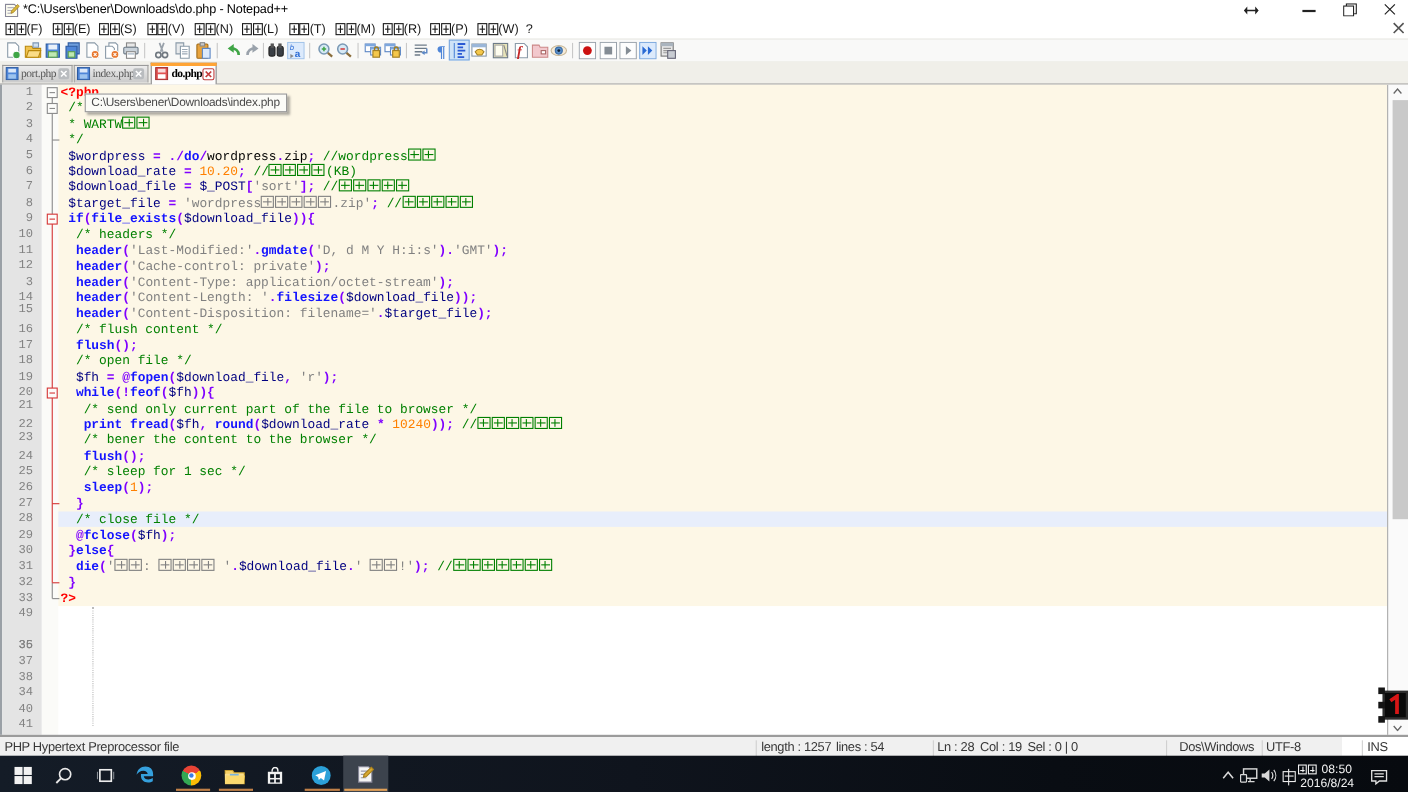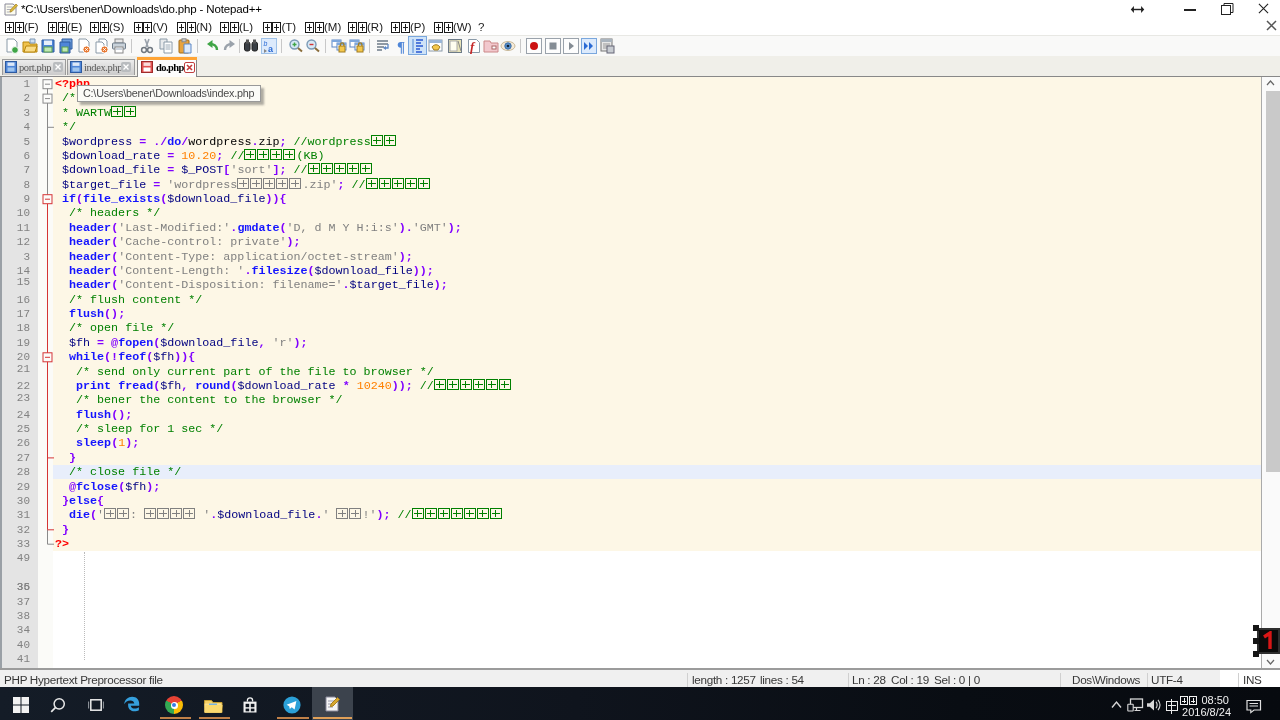--- a/index.html
+++ b/index.html
@@ -422,21 +422,21 @@
 
 <div class="abs" style="left:0;top:668px;width:1280px;height:2px;background:#9b9b9b"></div>
 <div id="status">
  <div style="left:4px">PHP Hypertext Preprocessor file</div>
  <div style="left:692px">length : 1257</div>
  <div style="left:760px">lines : 54</div>
  <div style="left:852px">Ln : 28</div>
  <div style="left:891px">Col : 19</div>
  <div style="left:934px">Sel : 0 | 0</div>
  <div style="left:1072px">Dos\Windows</div>
- <div style="left:1151px">UTF-4</div>
+ <div style="left:1151px">UTF-8</div>
  <div style="left:1243px">INS</div>
  <div class="ssep" style="left:687px"></div>
  <div class="ssep" style="left:848px"></div>
  <div class="ssep" style="left:1060px"></div>
  <div class="ssep" style="left:1147px"></div>
  <div class="ssep" style="left:1238px"></div>
 </div>
 
 <div id="task"></div>
 <svg class="abs" style="left:13px;top:697px" width="16" height="16" viewBox="0 0 16 16">

